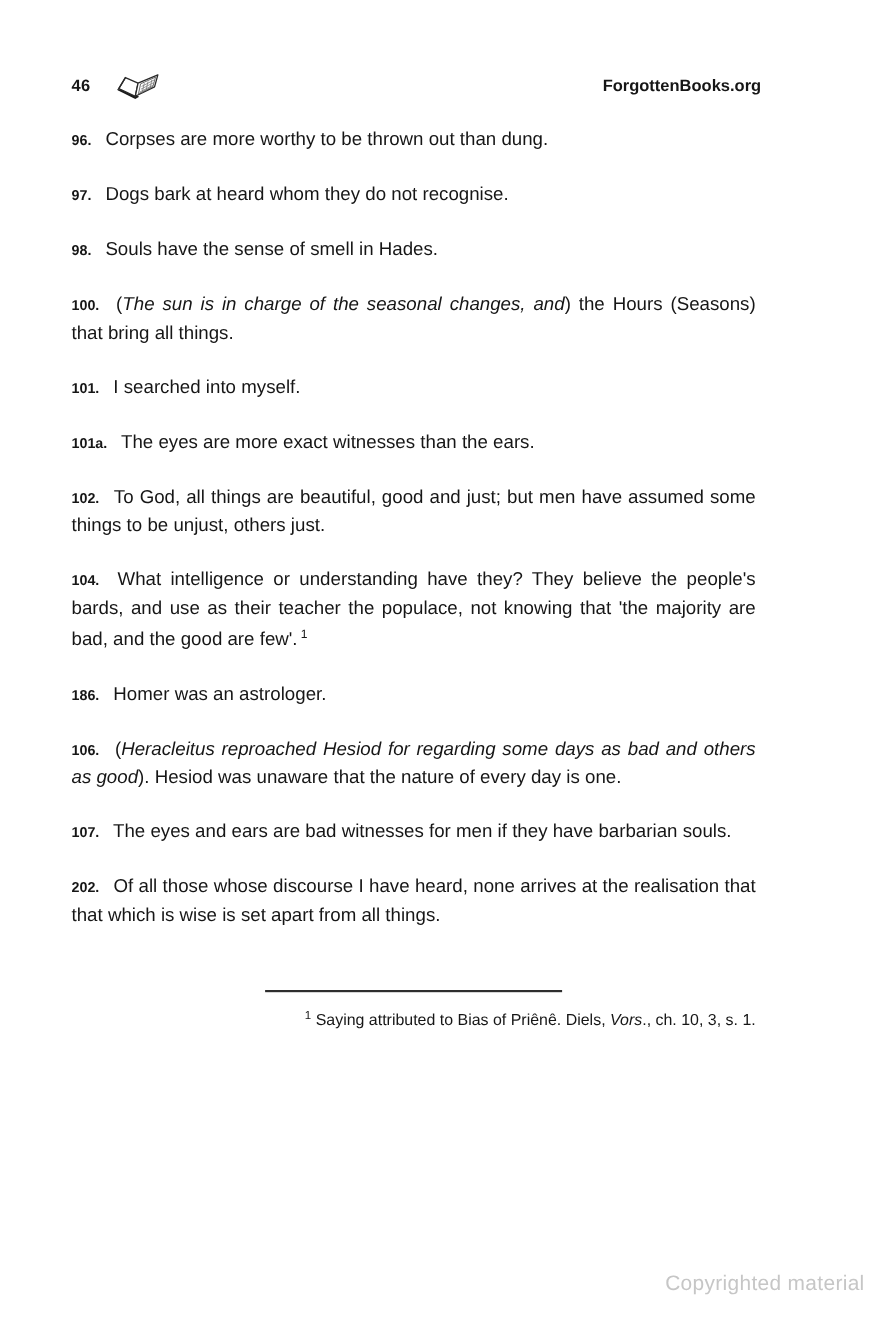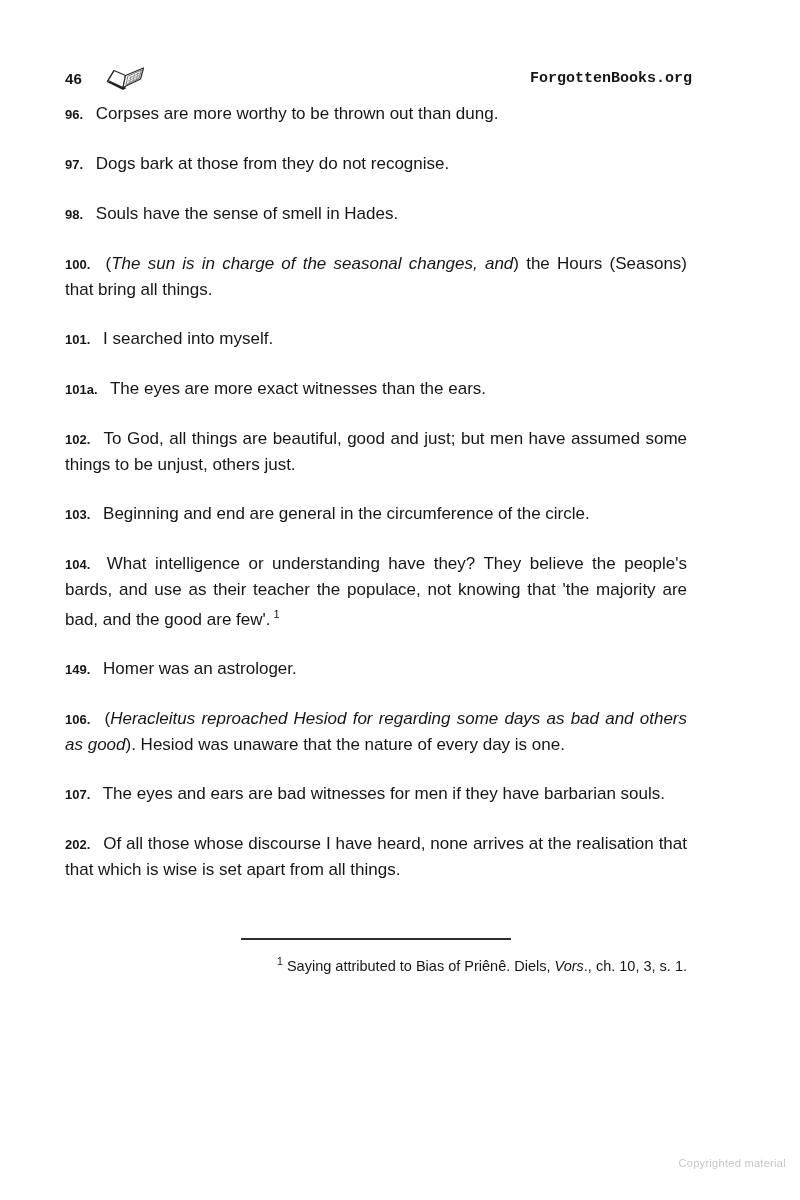--- a/index.html
+++ b/index.html
@@ -34,24 +34,23 @@
   }
   .book-icon {
     margin-left: 20px;
     display: inline-block;
     line-height: 0;
   }
   .site-name {
     margin-left: auto;
     font-size: 15px;
     font-weight: bold;
-    font-family: Liberation Mono, monospace;
   }
   .fragment-list {
-    margin-top: 7px;
+    margin-top: 20px;
   }
   .fragment {
     font-size: 17px;
     line-height: 25px;
     text-align: justify;
     margin: 0 0 24px 0;
   }
   .frag-num {
     font-weight: bold;
     font-size: 13px;
@@ -75,21 +74,21 @@
     text-align: right;
   }
   .footnote sup {
     font-size: 10.5px;
     margin-right: 4px;
   }
   .watermark {
     position: absolute;
     top: 1157px;
     right: 14px;
-    font-size: 11px;
+    font-size: 19px;
     color: #c6c6c6;
     letter-spacing: 0.3px;
   }
   i { font-style: italic; }
 </style>
 </head>
 <body>
 
 <div class="page">
 
@@ -110,21 +109,21 @@
   </header>
 
   <main class="content">
     <div class="fragment-list">
   <p class="fragment">
     <span class="frag-num">96.</span>
   <span>Corpses are more worthy to be thrown out than dung.</span></p>
 
   <p class="fragment">
     <span class="frag-num">97.</span>
-  <span>Dogs bark at those from they do not recognise.</span></p>
+  <span>Dogs bark at heard whom they do not recognise.</span></p>
 
   <p class="fragment">
     <span class="frag-num">98.</span>
   <span>Souls have the sense of smell in Hades.</span></p>
 
 
   <p class="fragment">
     <span class="frag-num">100.</span>
   <span>(</span><i>The sun is in charge of the seasonal changes, and</i><span>) the Hours (Seasons) that bring all things.</span></p>
 
@@ -133,30 +132,27 @@
   <span>I searched into myself.</span></p>
 
   <p class="fragment">
     <span class="frag-num">101a.</span>
   <span>The eyes are more exact witnesses than the ears.</span></p>
 
   <p class="fragment">
     <span class="frag-num">102.</span>
   <span>To God, all things are beautiful, good and just; but men have assumed some things to be unjust, others just.</span></p>
 
-  <p class="fragment">
-    <span class="frag-num">103.</span>
-  <span>Beginning and end are general in the circumference of the circle.</span></p>
 
   <p class="fragment">
     <span class="frag-num">104.</span>
   <span>What intelligence or understanding have they? They believe the people's bards, and use as their teacher the populace, not knowing that 'the majority are bad, and the good are few'.</span><sup class="fnref">1</sup></p>
 
   <p class="fragment">
-    <span class="frag-num">149.</span>
+    <span class="frag-num">186.</span>
   <span>Homer was an astrologer.</span></p>
 
   <p class="fragment">
     <span class="frag-num">106.</span>
   <span>(</span><i>Heracleitus reproached Hesiod for regarding some days as bad and others as good</i><span>). Hesiod was unaware that the nature of every day is one.</span></p>
 
   <p class="fragment">
     <span class="frag-num">107.</span>
   <span>The eyes and ears are bad witnesses for men if they have barbarian souls.</span></p>
 

